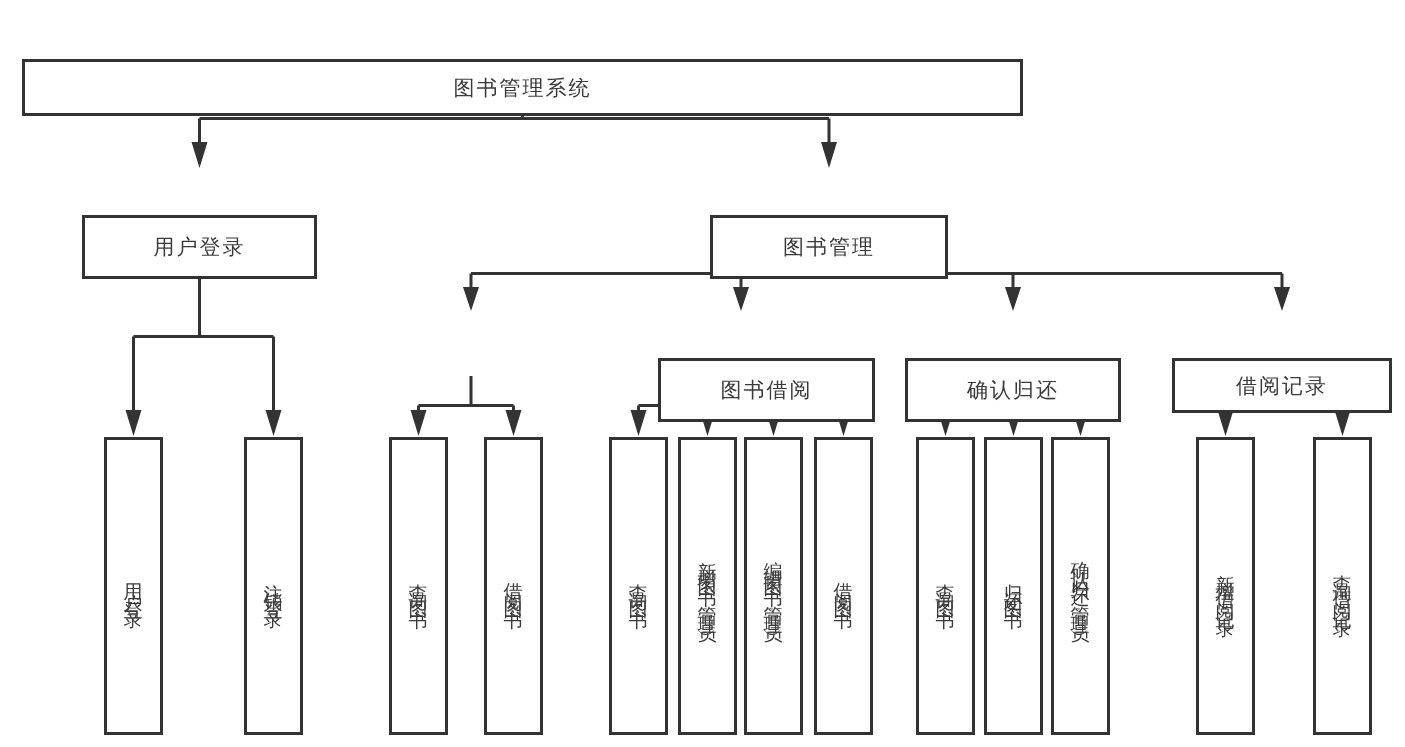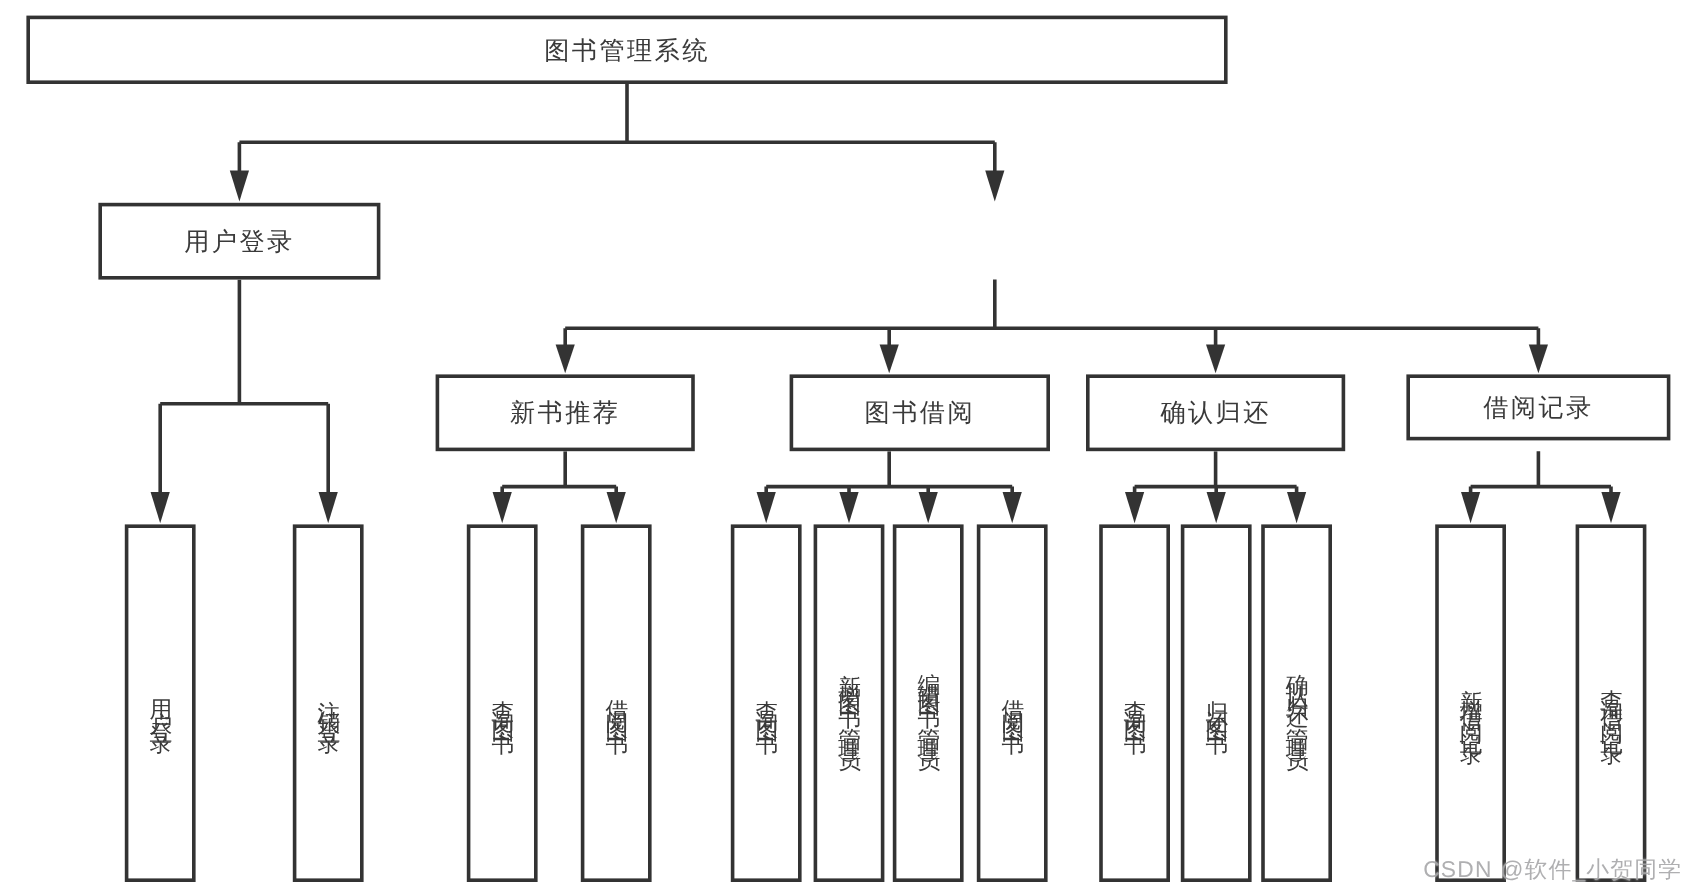--- a/index.html
+++ b/index.html
@@ -6,21 +6,21 @@
   .stage{
     position:relative;width:1405px;height:747px;background:#ffffff;
     font-family:"Liberation Sans","DejaVu Sans",sans-serif;color:#3a3a3a;overflow:hidden;
   }
   .connectors{position:absolute;left:0;top:0;width:1405px;height:747px;pointer-events:none;}
   .connectors path{stroke:#333333;stroke-width:3;fill:none;}
   .connectors polygon{fill:#333333;stroke:none;}
   .hbox{
     position:absolute;box-sizing:border-box;border:3px solid #333333;background:#ffffff;
     display:flex;align-items:center;justify-content:center;
-    font-size:21px;letter-spacing:2px;white-space:nowrap;z-index:2;
+    font-size:21px;letter-spacing:2px;white-space:nowrap;z-index:2;margin-top:46px;
   }
   .vbox{
     position:absolute;box-sizing:border-box;border:3px solid #333333;background:#ffffff;
     top:437px;width:59px;height:298px;display:flex;align-items:center;justify-content:center;
     overflow:hidden;z-index:2;
   }
   .vtext{
     writing-mode:vertical-lr;text-orientation:mixed;
     font-size:19px;letter-spacing:9px;line-height:1;white-space:nowrap;
   }
@@ -74,22 +74,22 @@
     <g>
       <path d="M1282 376 V406 M1225.5 405.5 H1342.5 M1225.5 405.5 V414 M1342.5 405.5 V414"></path>
       <polygon points="1217.5,410 1233.5,410 1225.5,436"></polygon>
       <polygon points="1334.5,410 1350.5,410 1342.5,436"></polygon>
     </g>
   </svg>
 
   <div class="hbox" style="left:22px;top:13px;width:1001px;height:57px">图书管理系统</div>
 
   <div class="hbox" style="left:82px;top:169px;width:235px;height:64px">用户登录</div>
+  <div class="hbox" style="left:710px;top:169px;width:238px;height:64px">图书管理</div>
 
-  <div class="hbox" style="left:363px;top:312px;width:216px;height:64px">新书推荐</div>
   <div class="hbox" style="left:658px;top:312px;width:217px;height:64px">图书借阅</div>
   <div class="hbox" style="left:905px;top:312px;width:216px;height:64px">确认归还</div>
   <div class="hbox" style="left:1172px;top:312px;width:220px;height:55px">借阅记录</div>
 
   <div class="vbox" style="left:104px">
     <span class="vtext">用户登录</span>
   </div>
   <div class="vbox" style="left:244px">
     <span class="vtext">注销登录</span>
   </div>
@@ -120,15 +120,14 @@
   <div class="vbox" style="left:1051px">
     <span class="vtext">确认归还（管理员）</span>
   </div>
   <div class="vbox" style="left:1196px">
     <span class="vtext">新增借阅记录</span>
   </div>
   <div class="vbox" style="left:1313px">
     <span class="vtext">查询借阅记录</span>
   </div>
 
-  <div class="watermark">CSDN @软件_小贺同学</div>
 
 </div>
 
 </body></html>

